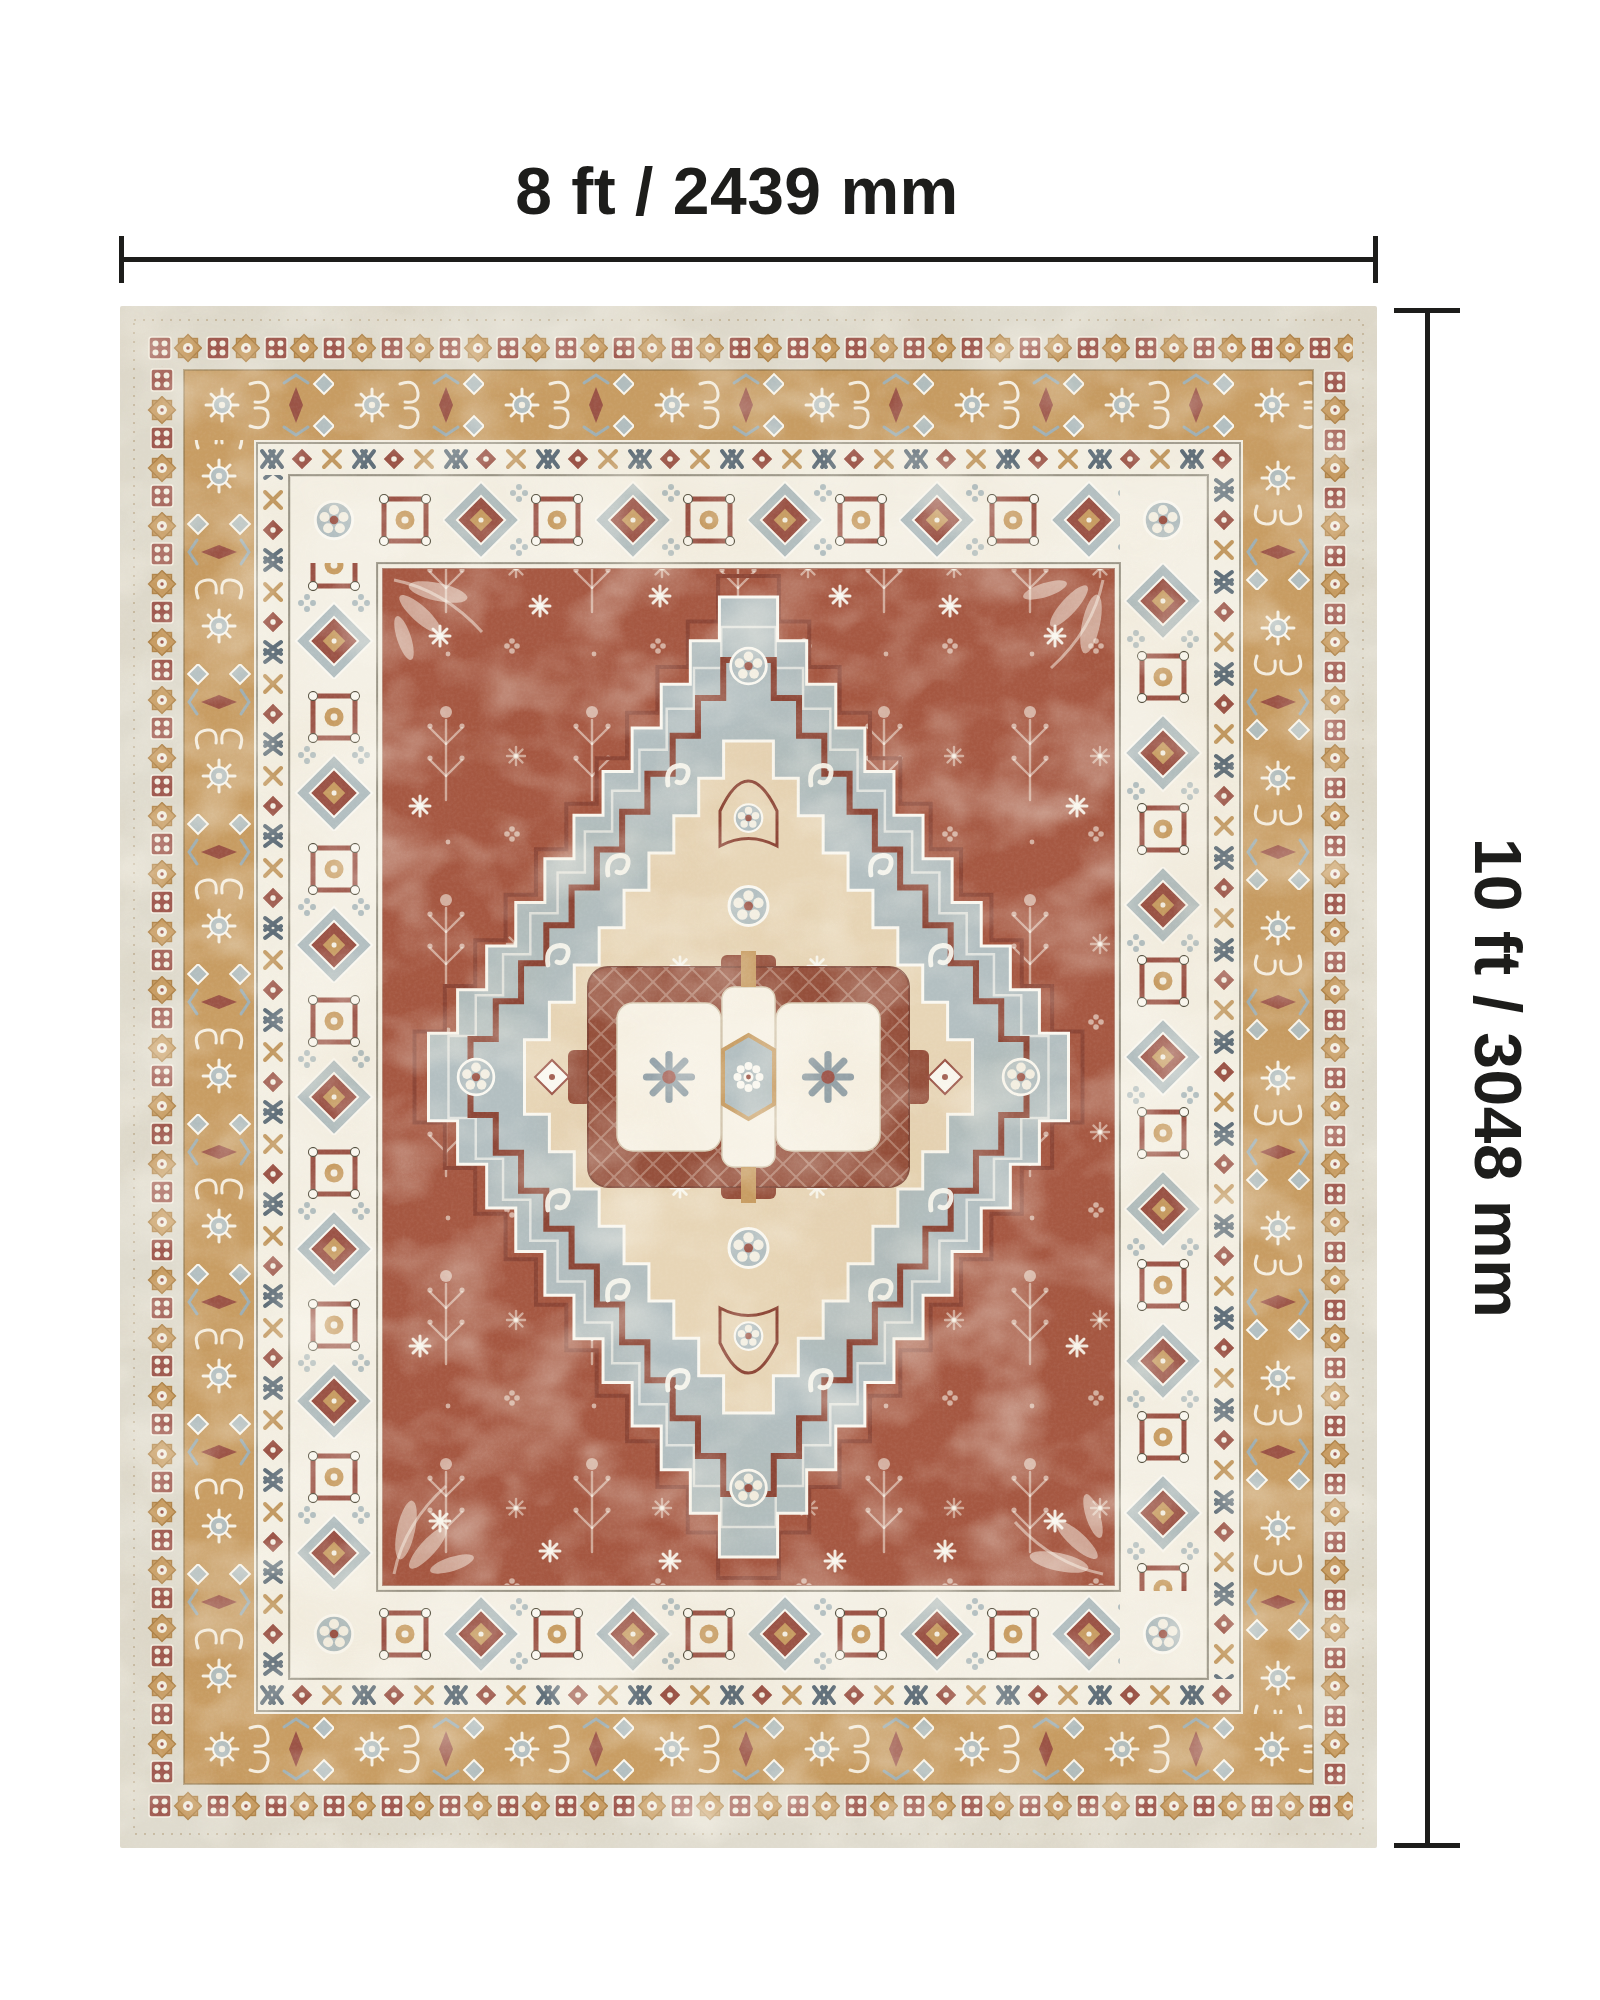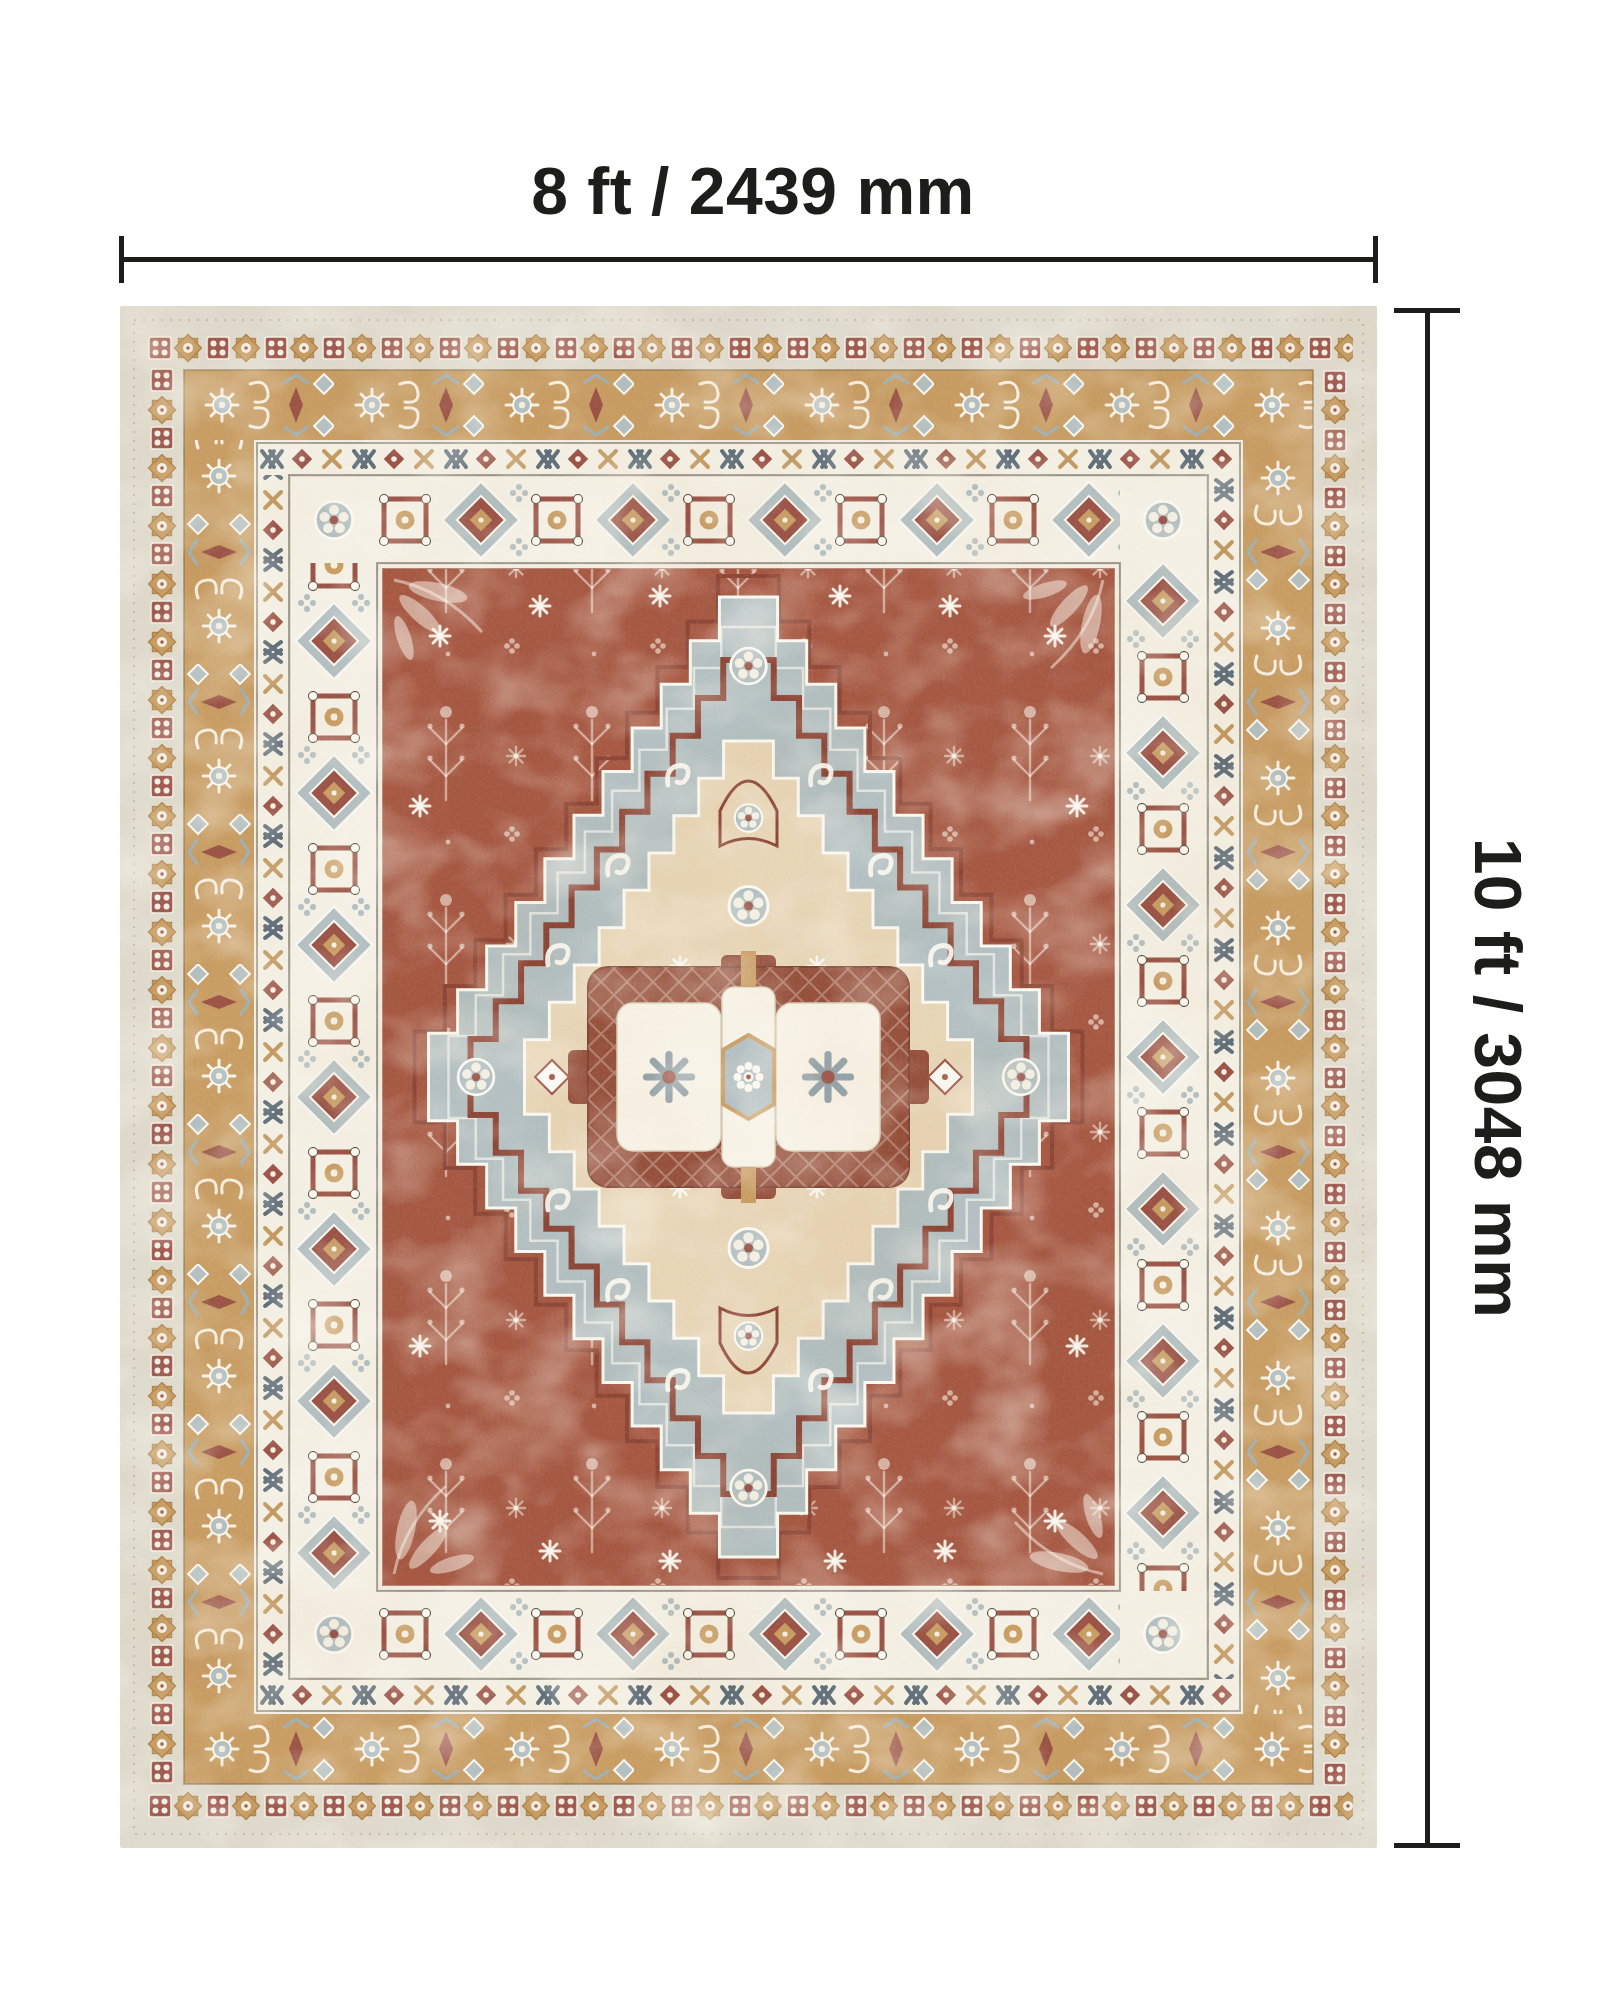--- a/index.html
+++ b/index.html
@@ -5,21 +5,21 @@
   html,body{margin:0;padding:0}
   body{
     width:1600px;height:2000px;background:var(--page_background,#fff);
     font-family:"Liberation Sans", sans-serif;position:relative;overflow:hidden;
   }
   .canvas{position:absolute;inset:0}
   .dim-label{
     position:absolute;font-weight:700;font-size:66px;line-height:1;
     color:var(--dimension_line,#1d1d1b);letter-spacing:.5px;white-space:nowrap;
   }
-  #w-label{left:125px;top:158px;width:1256px;text-align:center}
+  #w-label{left:109px;top:158px;width:1256px;text-align:center}
   #h-label{left:1498px;top:1078px;transform:translate(-50%,-50%) rotate(90deg)}
   .dim-line,.dim-tick{position:absolute;background:var(--dimension_line,#1d1d1b)}
   #dim-h{left:121px;top:257px;width:1256px;height:5px}
   #dim-v{left:1425px;top:310px;width:5px;height:1536px}
   .tick-v{width:5px;height:47px;top:236px}
   .tick-h{width:66px;height:5px;left:1394px}
   #rug{position:absolute;left:120px;top:306px;width:1257px;height:1542px;border-radius:2px;overflow:hidden}
 
   
   .c-greige{fill:var(--greige)}

